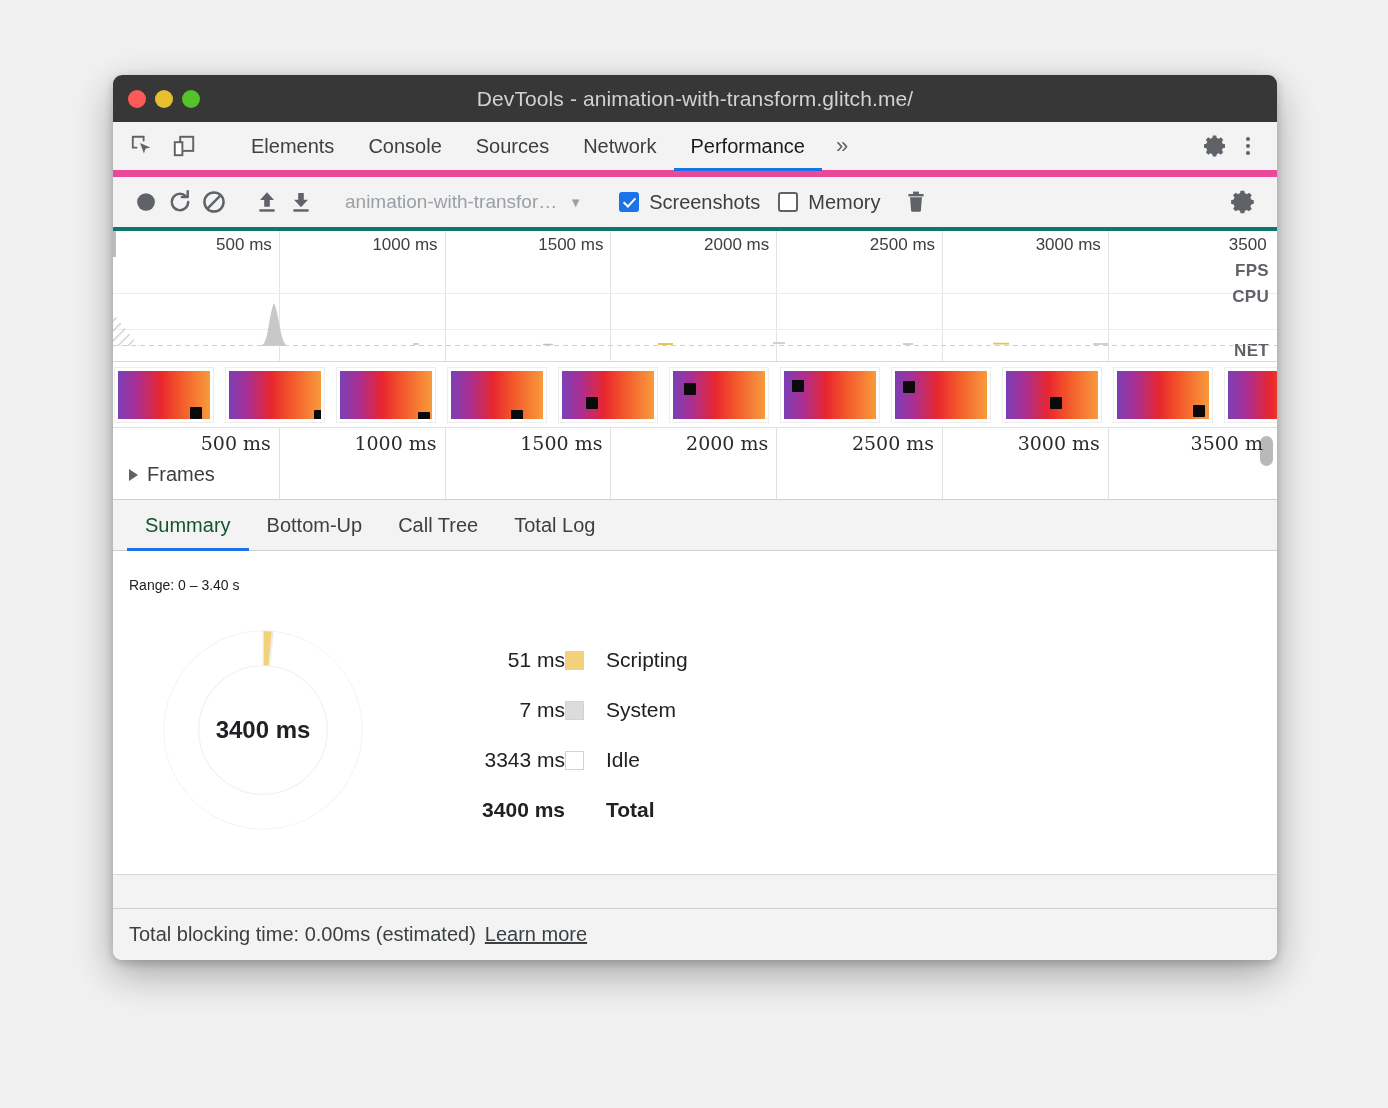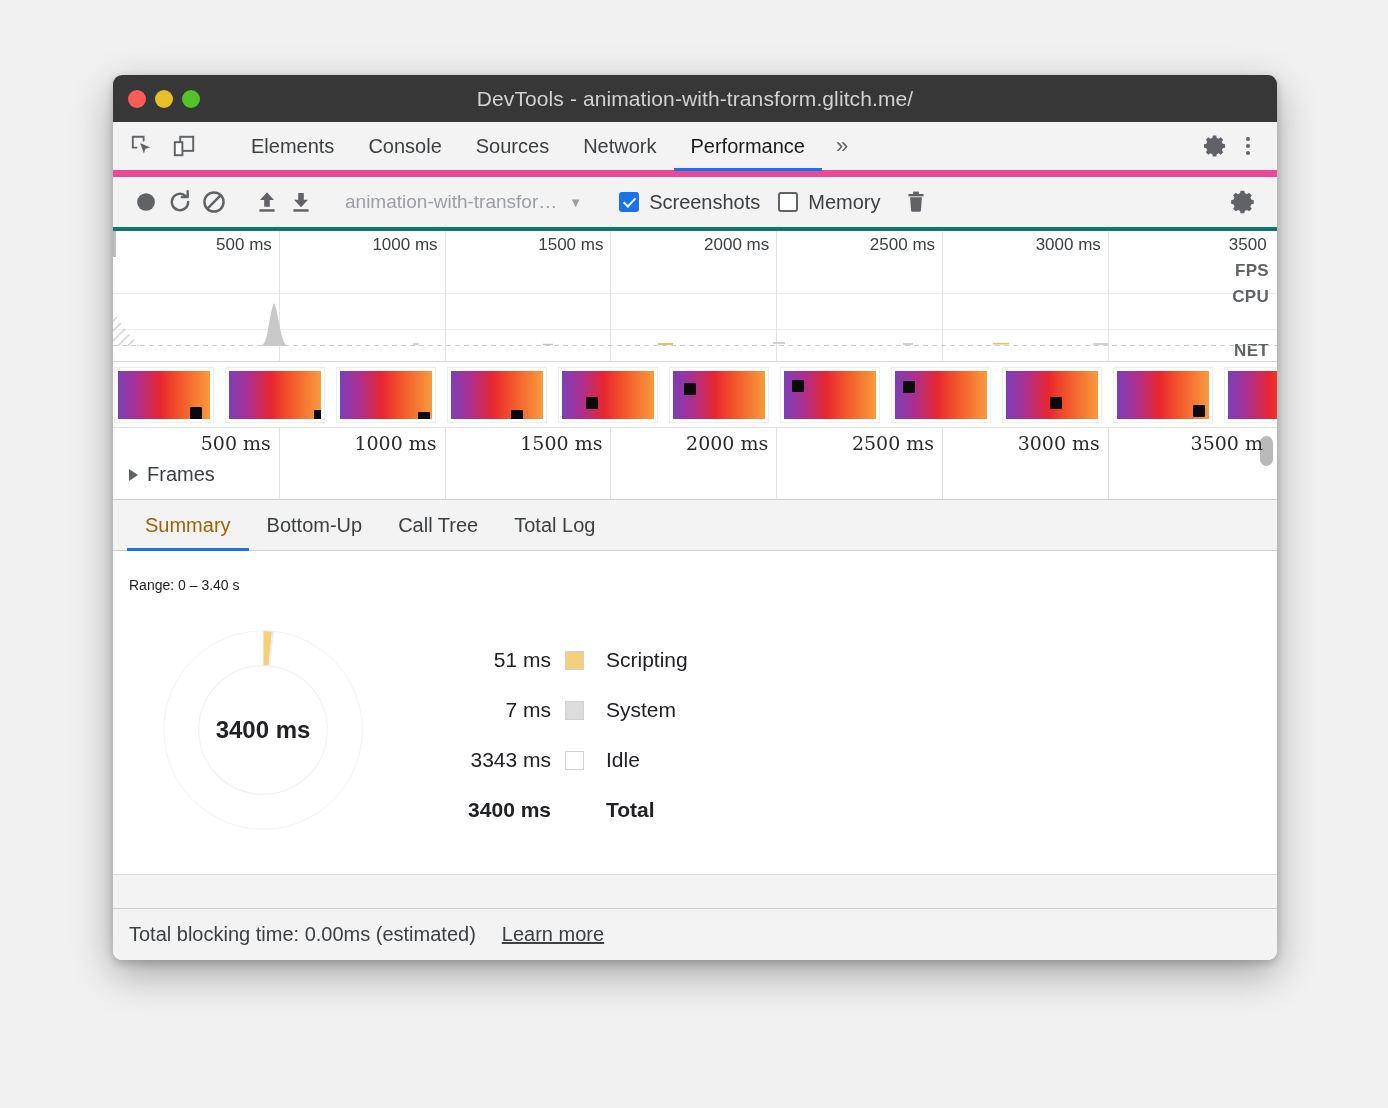--- a/index.html
+++ b/index.html
@@ -239,21 +239,21 @@
     padding-left: 14px;
     flex: 0 0 auto;
   }
   .dtab {
     display: flex; align-items: center;
     padding: 0 18px;
     font-size: 20px; color: #3c4043;
     position: relative;
     white-space: nowrap;
   }
-  .dtab.active { color: #a16207; }
+  .dtab.active { color: #14532d; }
   .dtab.active::after {
     content: "";
     position: absolute; left: 0; right: 0; bottom: -1px;
     height: 3px; background: #1a73e8;
   }
 
   
   #summary {
     flex: 1 1 auto;
     background: #fff;
@@ -297,21 +297,20 @@
   .lrow {
     display: flex;
     align-items: center;
     height: 50px;
     font-size: 21px;
     color: #202124;
   }
   .lrow .val {
     width: 128px;
     text-align: right;
-    padding-right: 14px;
   }
   .lrow .sw {
     width: 19px; height: 19px;
     border: 1px solid #d2d2d2;
     flex: 0 0 auto;
   }
   .lrow .nm { padding-left: 22px; }
   .lrow.total { font-weight: bold; }
   .lrow.total .sw { border: none; background: transparent; }
 
@@ -322,21 +321,21 @@
     border-top: 1px solid #d9d9d9;
     flex: 0 0 auto;
   }
   #statusbar {
     height: 52px;
     background: #f3f3f3;
     border-top: 1px solid #cfcfcf;
     display: flex;
     align-items: center;
     padding-left: 16px;
-    gap: 26px;
+    gap: 9px;
     flex: 0 0 auto;
     font-size: 20px;
     color: #3c4043;
   }
   #statusbar a { color: #3c4043; text-decoration: underline; }
 </style>
 </head>
 <body>
 
 <div id="window">

